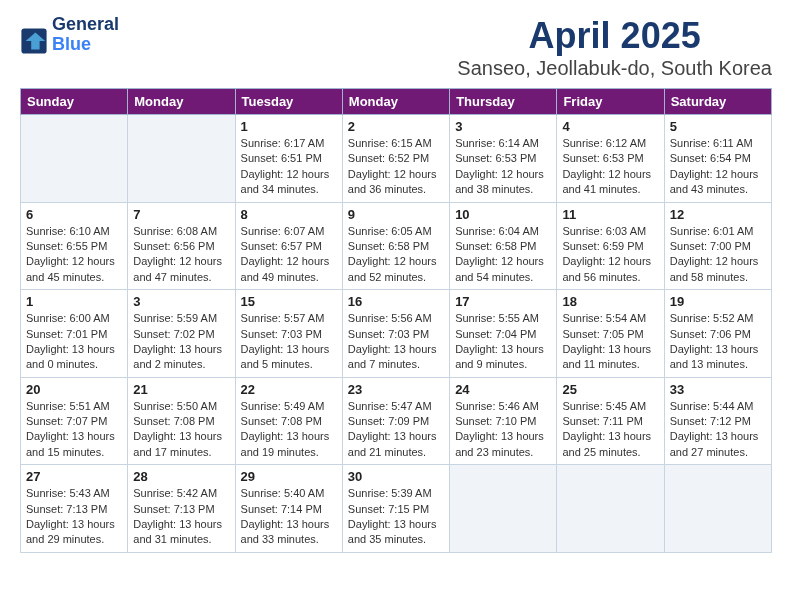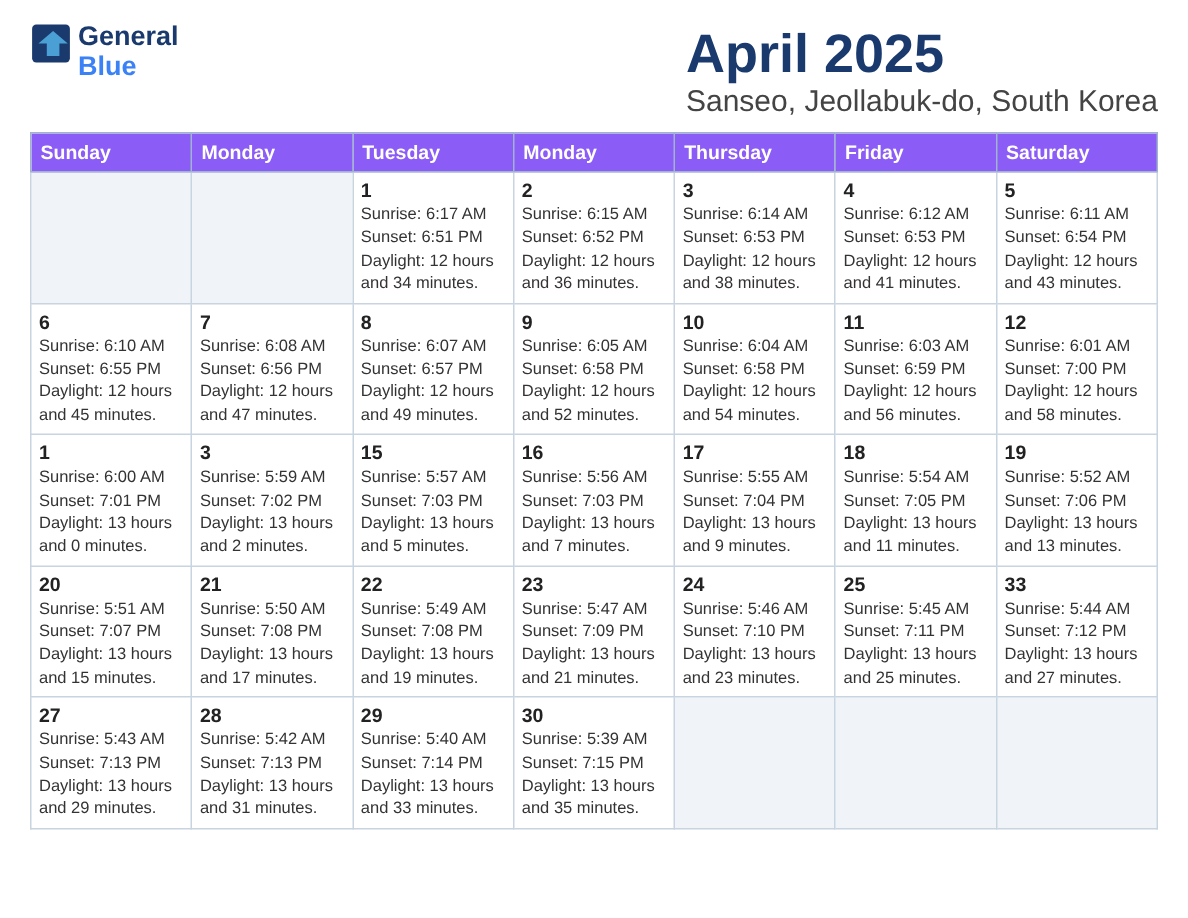--- a/index.html
+++ b/index.html
@@ -1,27 +1,27 @@
 <!DOCTYPE html>
 <html><head>
   <meta charset="utf-8">
   <style>
     * { box-sizing: border-box; margin: 0; padding: 0; }
     body { font-family: Arial, sans-serif; background: #fff; width: 792px; min-height: 612px; }
     .container { padding: 15px 20px; }
     .header-top { display: flex; align-items: flex-start; justify-content: space-between; margin-bottom: 4px; }
-    .logo { display: flex; align-items: flex-start; }
+    .logo { display: flex; align-items: flex-end; }
     .logo-text { font-size: 18px; font-weight: bold; color: #1a3a6e; line-height: 1.1; }
     .logo-icon { width: 28px; height: 28px; margin-right: 4px; }
-    .title-block { text-align: left; }
+    .title-block { text-align: center; }
     .calendar-title { font-size: 36px; color: #1a3a6e; font-weight: bold; }
     .calendar-subtitle { font-size: 20px; color: #444; }
     .calendar { width: 100%; border-collapse: collapse; margin-top: 8px; }
     .calendar th {
-      background: #8b5cf6;
+      background: #701a75;
       color: #fff;
       font-size: 13px;
       font-weight: bold;
       padding: 5px 6px;
       text-align: left;
       border: 1px solid #a0b4d0;
     }
     .calendar td {
       border: 1px solid #c8d4e0;
       vertical-align: top;

